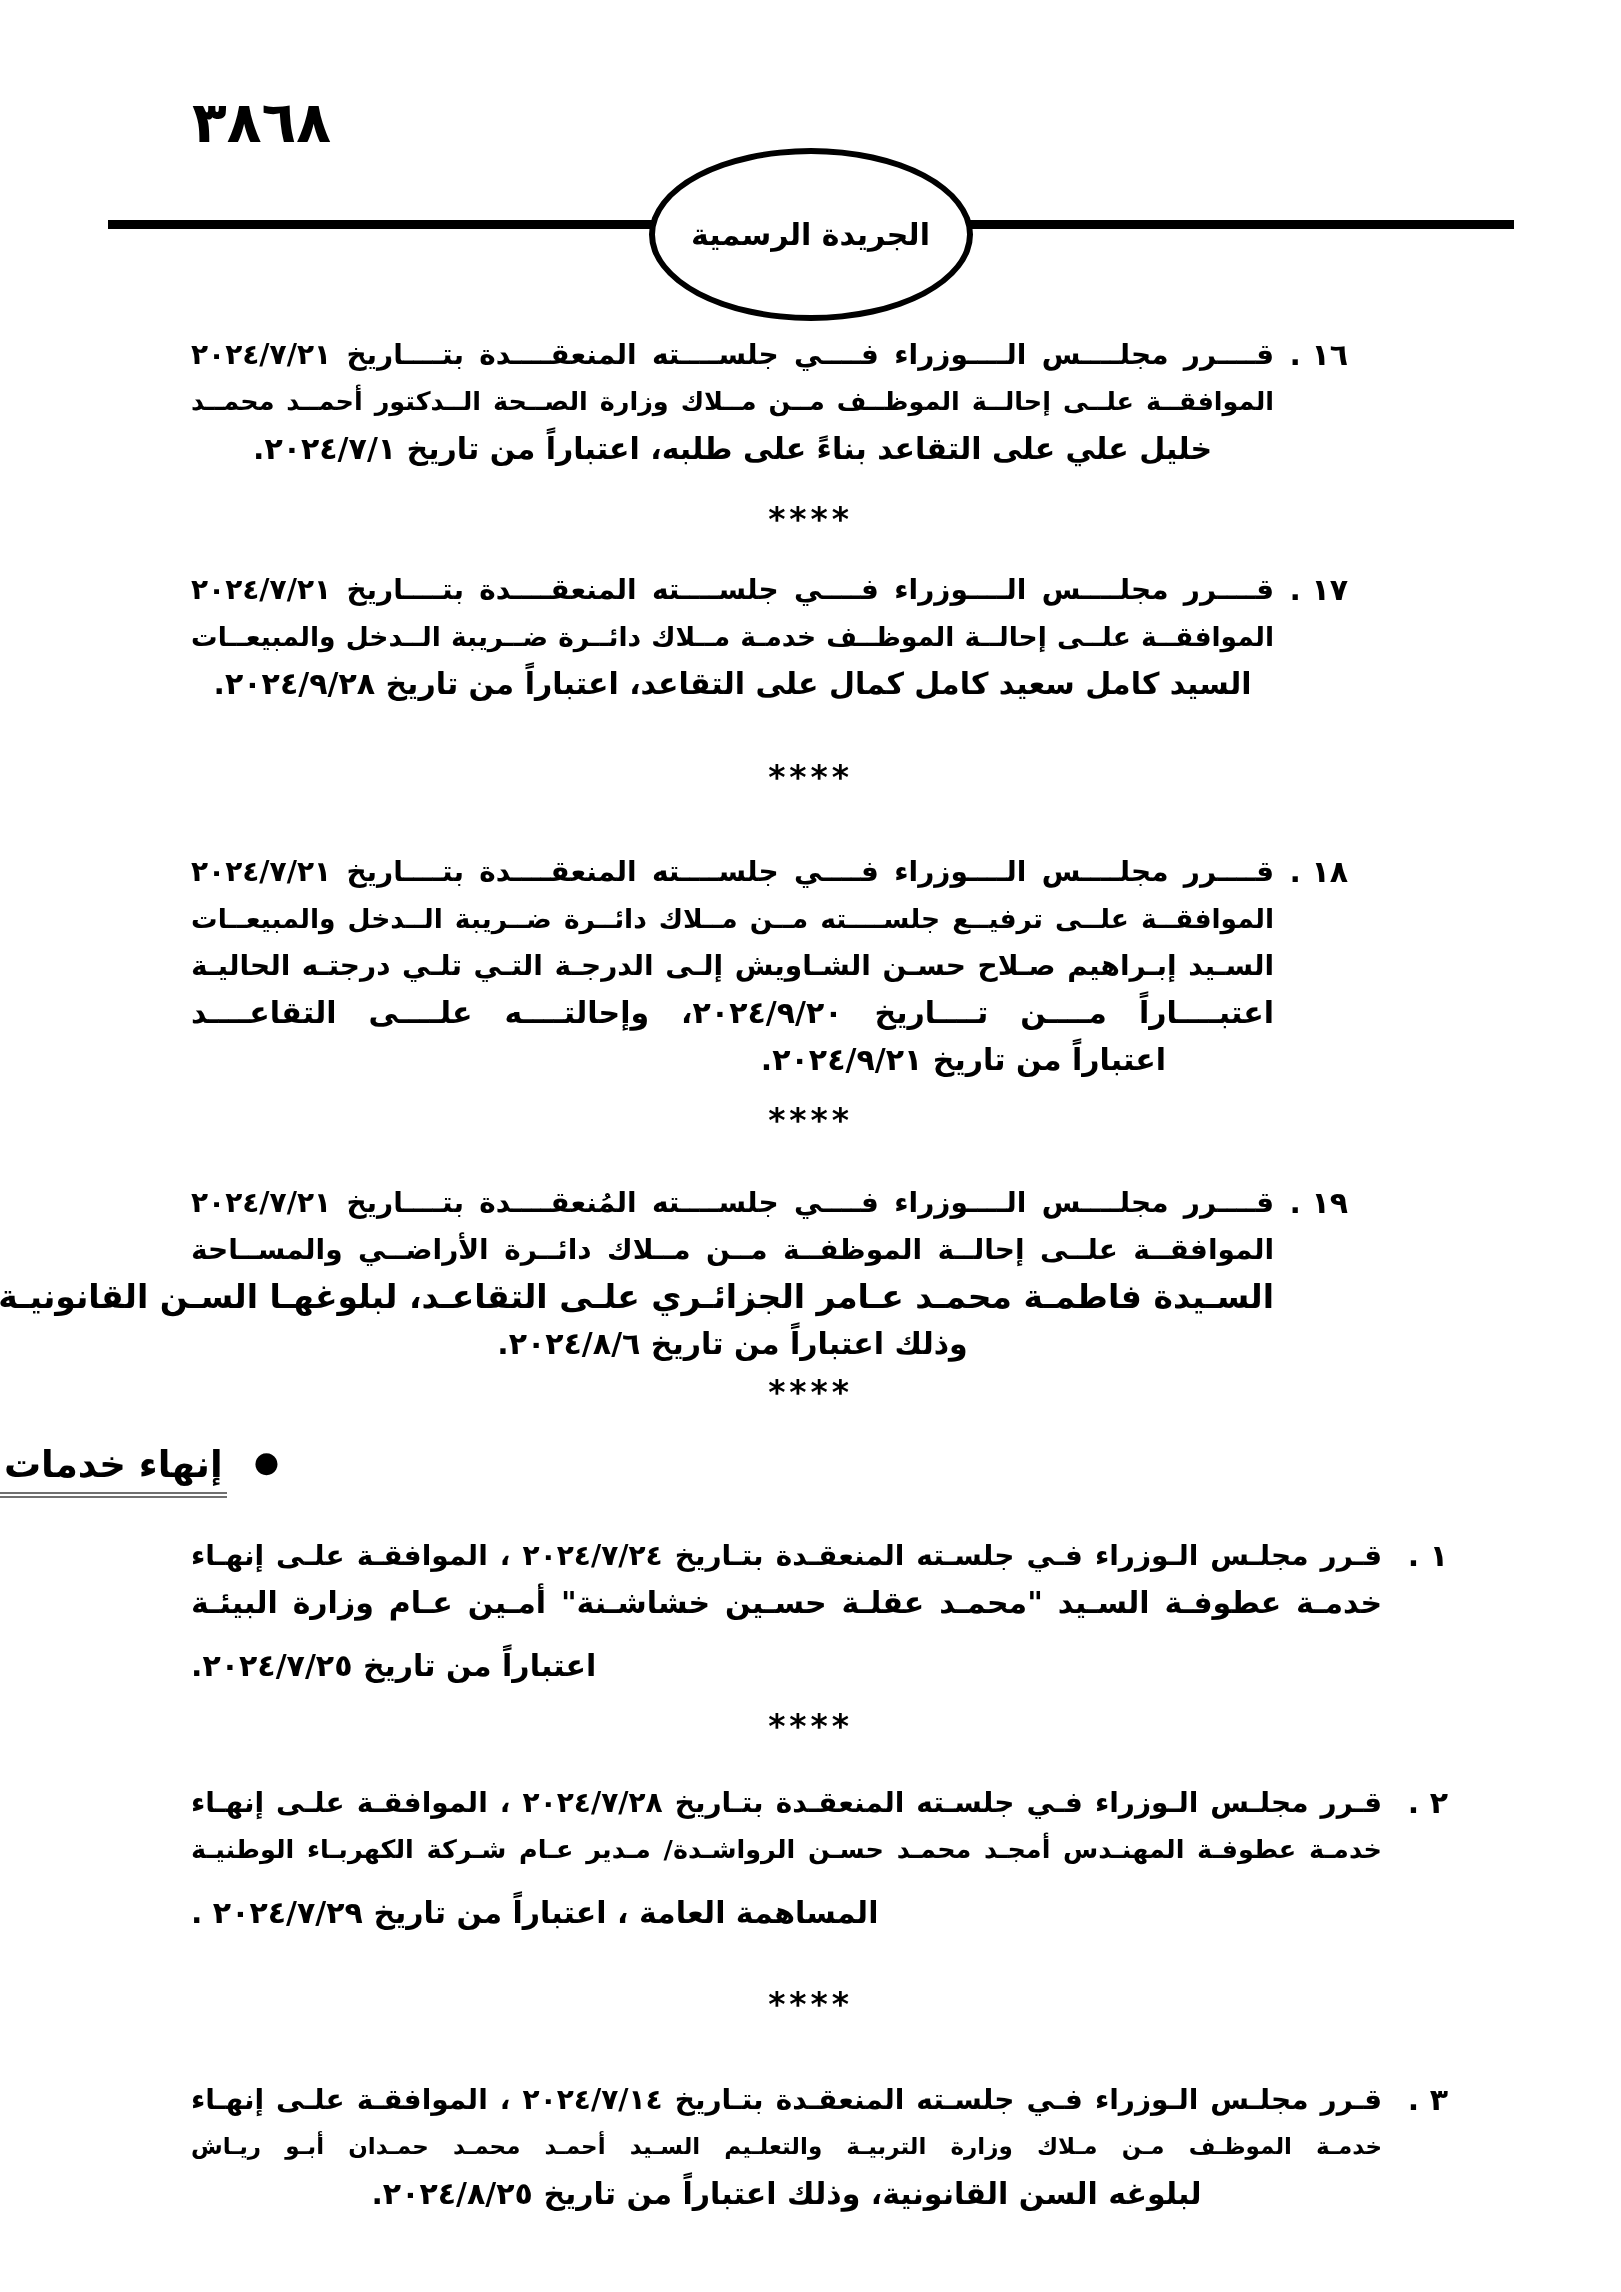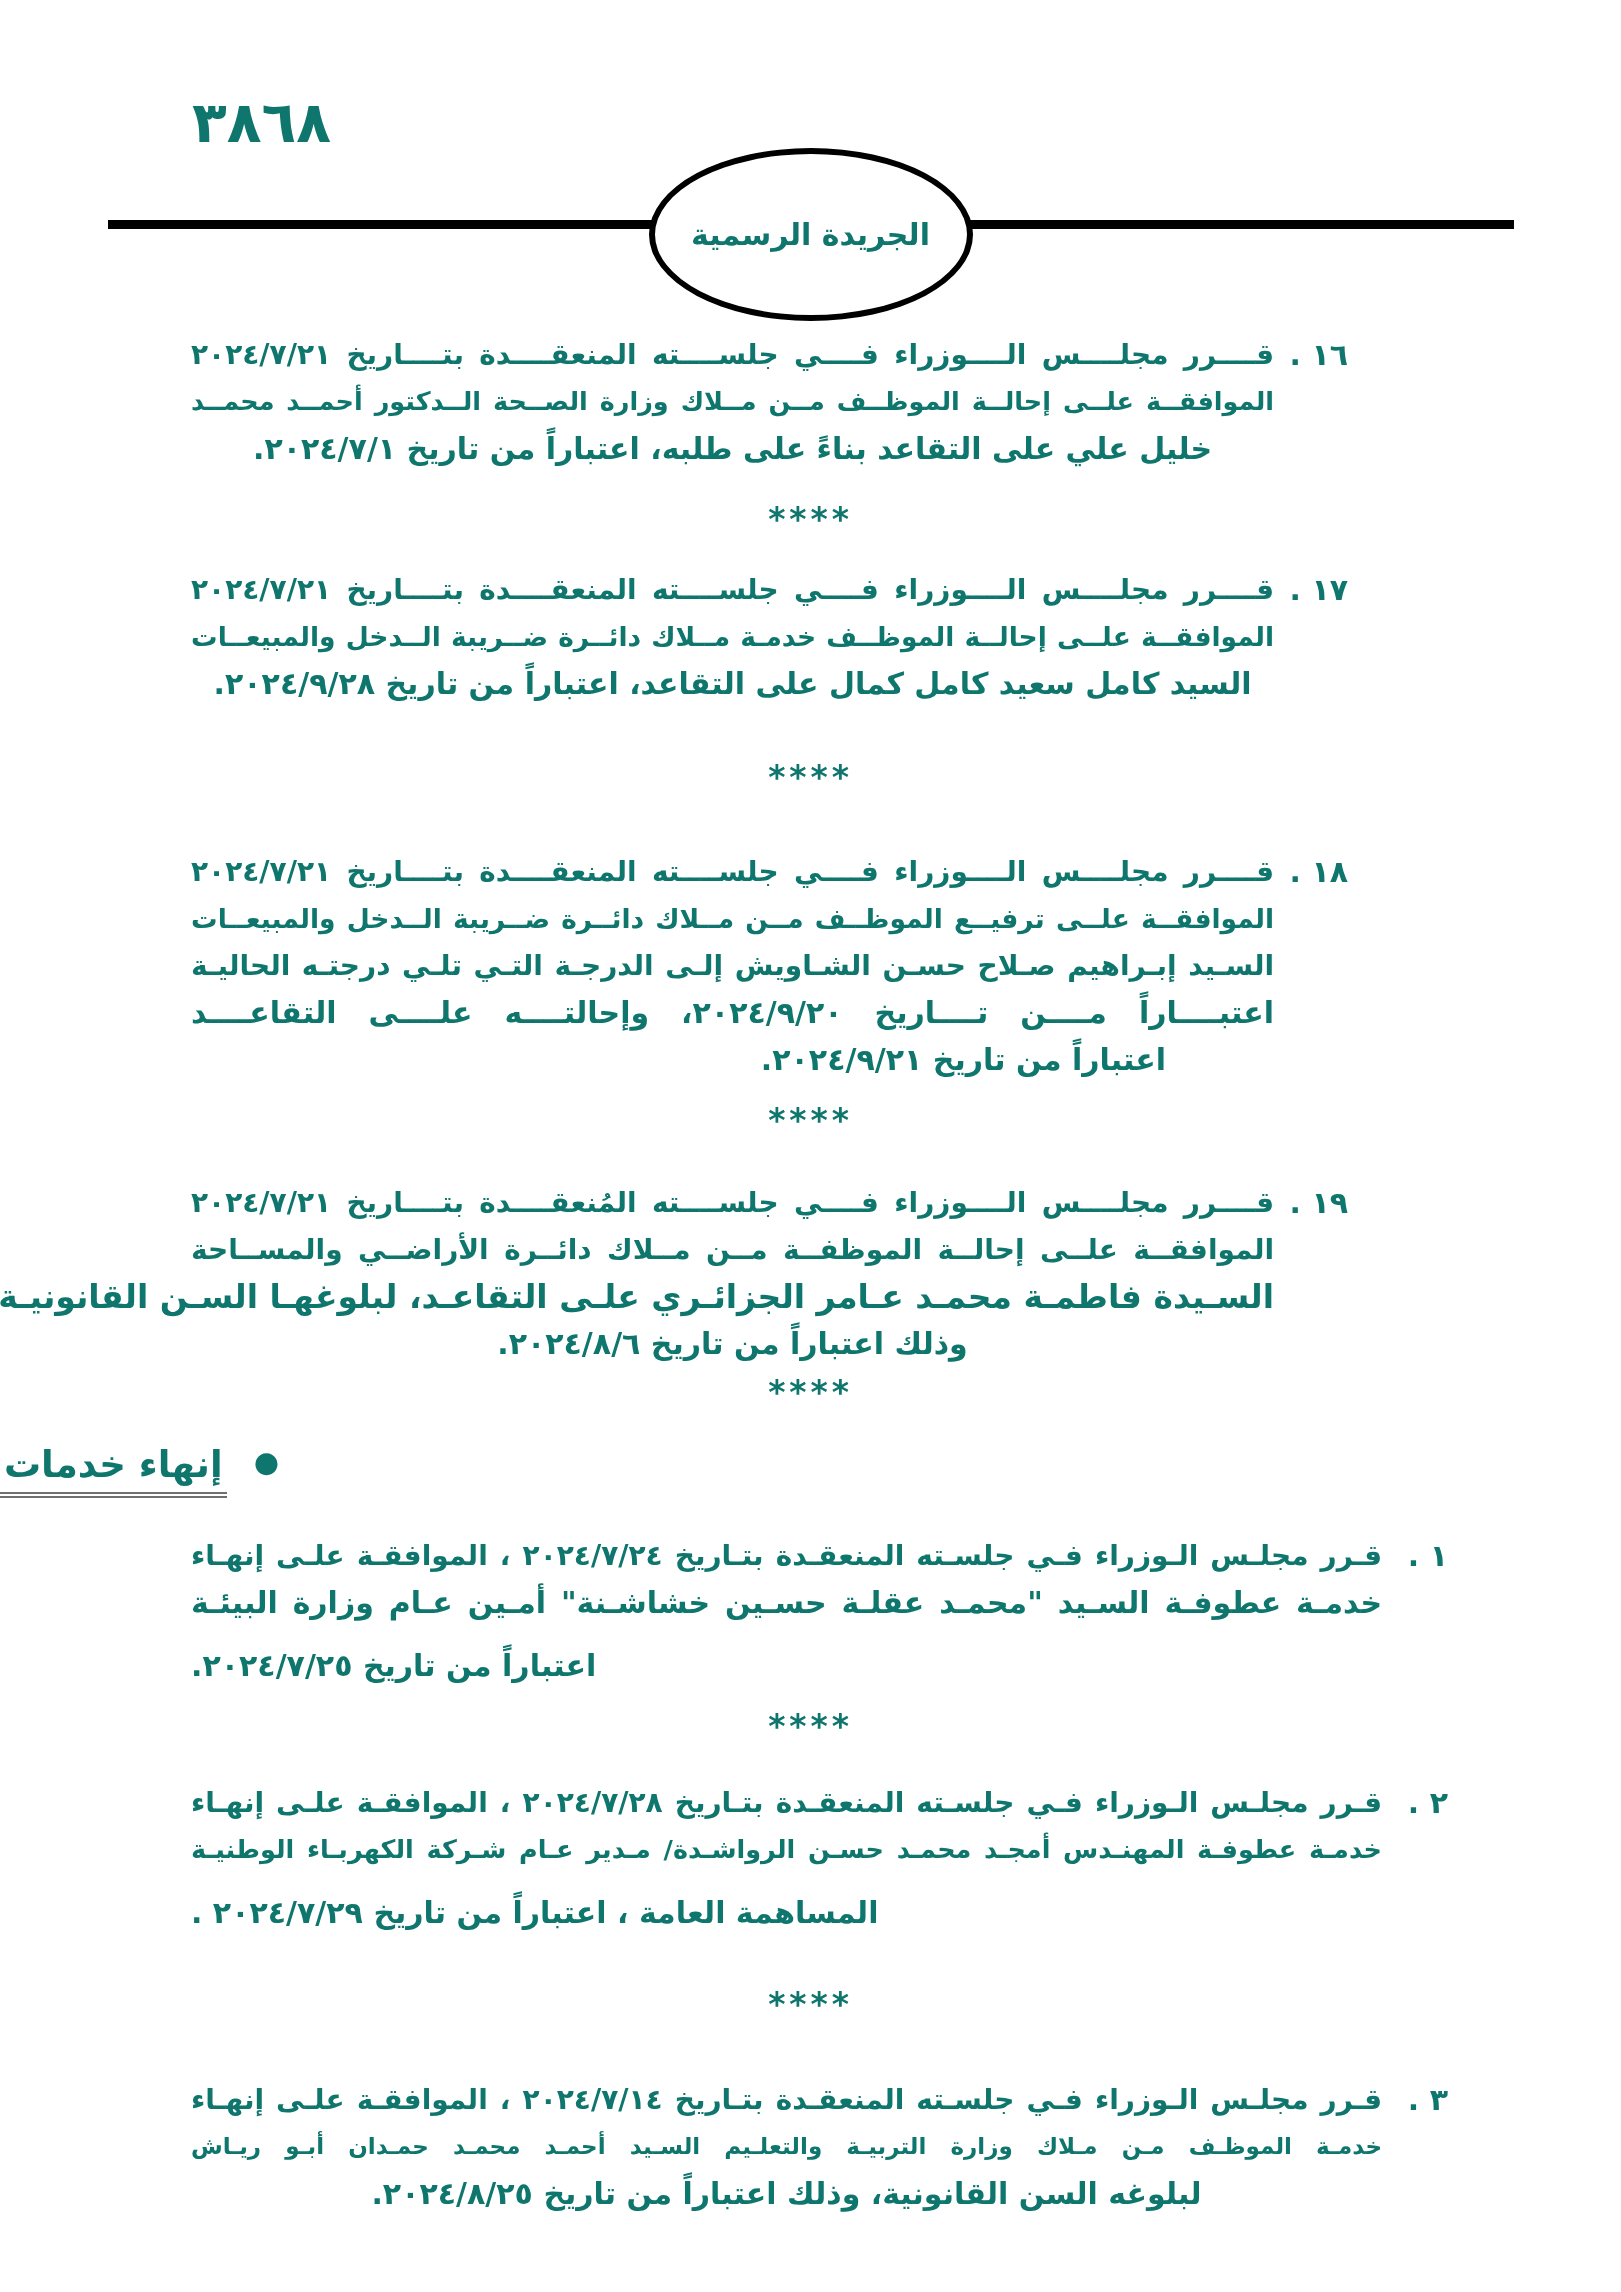--- a/index.html
+++ b/index.html
@@ -5,21 +5,21 @@
   html,body{margin:0;padding:0;background:#e8e8e8;}
   .page{
     position:relative;
     width:1621px;height:2293px;
     background:#ffffff;
     margin:0 auto;
     overflow:hidden;
     direction:rtl;
     font-family:"DejaVu Sans",sans-serif;
     font-weight:bold;
-    color:#0f766e;
+    color:#000000;
   }
   
   .page-number{
     position:absolute;top:94px;left:192px;
     font-size:57px;line-height:1;letter-spacing:5.9px;
     direction:ltr;
   }
   .rule{
     position:absolute;top:220px;left:108px;width:1406px;height:8.8px;
     background:#000;z-index:1;
@@ -88,21 +88,21 @@
       <div class="num">١٧ .</div>
       <div class="ln j" style="font-size: 28px;">قــــرر مجلــــس الــــوزراء فــــي جلســــته المنعقــــدة بتــــاريخ ٢٠٢٤/٧/٢١</div>
       <div class="ln j" style="font-size: 26.5px;">الموافقــة علــى إحالــة الموظــف خدمـة مــلاك دائــرة ضــريبة الــدخل والمبيعــات</div>
       <div class="ln r">السيد كامل سعيد كامل كمال على التقاعد، اعتباراً من تاريخ ٢٠٢٤/٩/٢٨.</div>
     </div>
     <div class="sep s2">****</div>
 
     <div class="item sec1">
       <div class="num">١٨ .</div>
       <div class="ln j" style="font-size: 28px;">قــــرر مجلــــس الــــوزراء فــــي جلســــته المنعقــــدة بتــــاريخ ٢٠٢٤/٧/٢١</div>
-      <div class="ln j" style="font-size: 26.5px;">الموافقــة علــى ترفيــع الموظــف مــن مــلاك دائــرة ضــريبة الــدخل والمبيعــات</div>
+      <div class="ln j" style="font-size: 26.5px;">الموافقــة علــى ترفيــع جلســــته مــن مــلاك دائــرة ضــريبة الــدخل والمبيعــات</div>
       <div class="ln j" style="font-size: 28px;">السـيد إبـراهيم صـلاح حسـن الشـاويش إلـى الدرجـة التـي تلـي درجتـه الحاليـة</div>
       <div class="ln j">اعتبــــاراً مــــن تــــاريخ ٢٠٢٤/٩/٢٠، وإحالتــــه علــــى التقاعــــد</div>
       <div class="ln ri">اعتباراً من تاريخ ٢٠٢٤/٩/٢١.</div>
     </div>
     <div class="sep s3">****</div>
 
     <div class="item sec1">
       <div class="num">١٩ .</div>
       <div class="ln j" style="font-size: 28px;">قــــرر مجلــــس الــــوزراء فــــي جلســــته المُنعقــــدة بتــــاريخ ٢٠٢٤/٧/٢١</div>
       <div class="ln j" style="font-size: 28px;">الموافقــة علــى إحالــة الموظفــة مــن مــلاك دائــرة الأراضــي والمســاحة</div>

